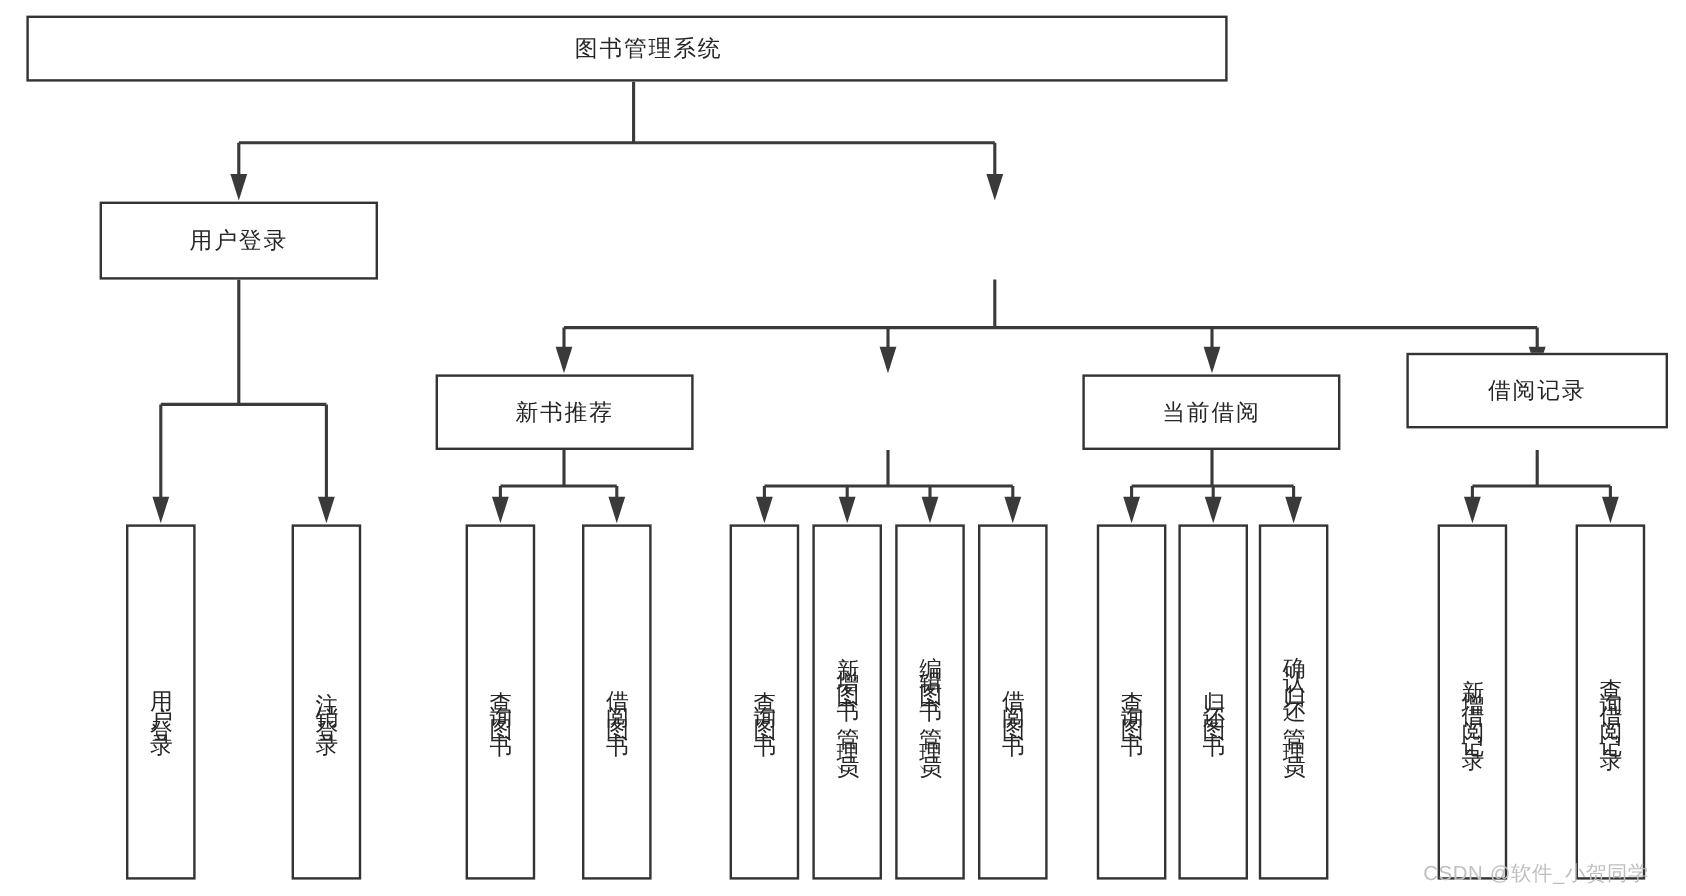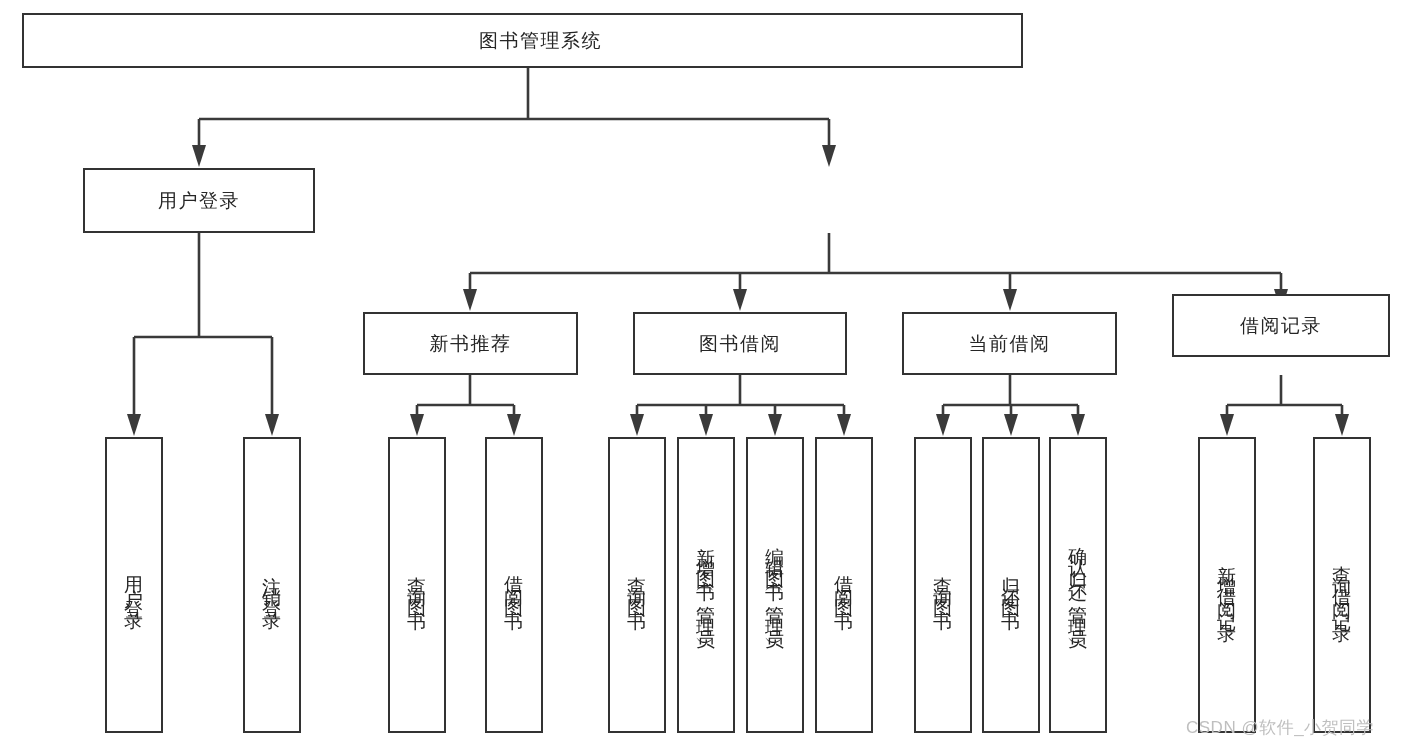--- a/index.html
+++ b/index.html
@@ -88,23 +88,20 @@
     <span>图书管理系统</span>
   </div>
 
   <div class="box hbox" id="n-user-login">
     <span>用户登录</span>
   </div>
 
   <div class="box hbox" id="n-new-book">
     <span>新书推荐</span>
   </div>
-  <div class="box hbox" id="n-book-borrow">
-    <span>图书借阅</span>
-  </div>
   <div class="box hbox" id="n-current-borrow">
     <span>当前借阅</span>
   </div>
   <div class="box hbox" id="n-borrow-records">
     <span>借阅记录</span>
   </div>
 
   <div class="box vbox leaf" id="lf-1">
     <span>用户登录</span>
   </div>

